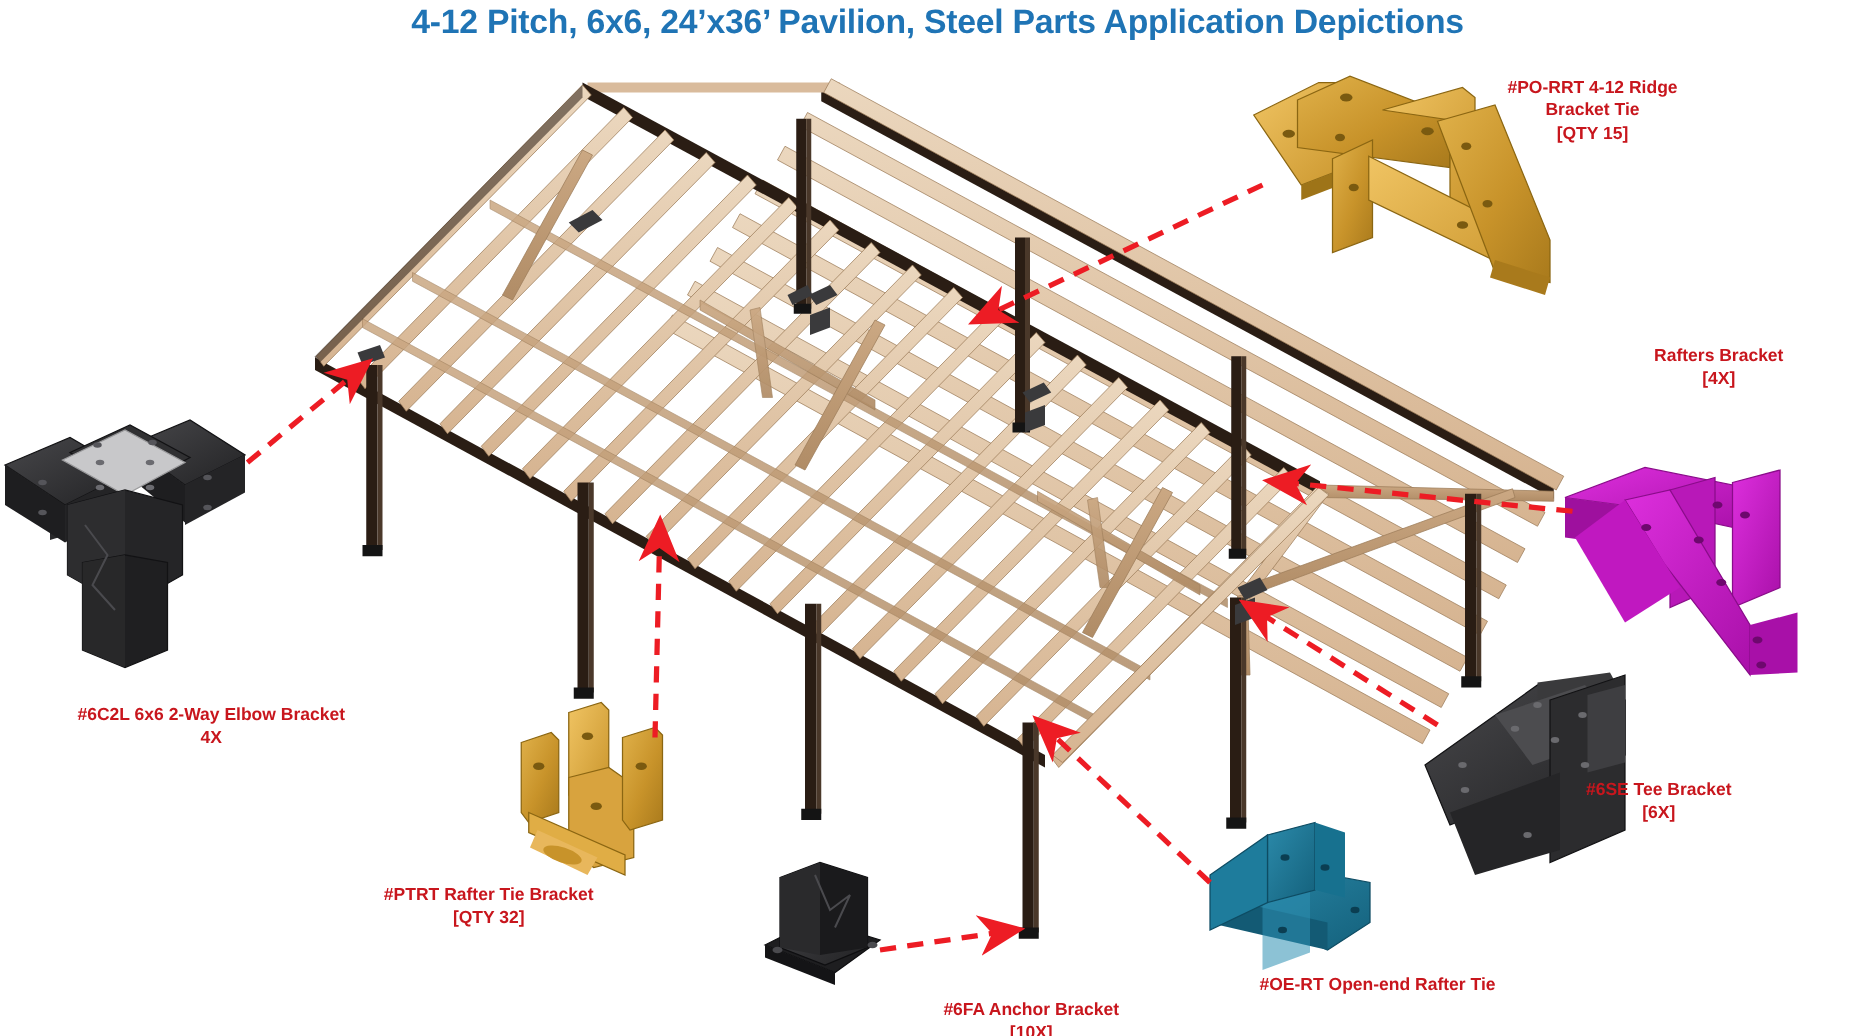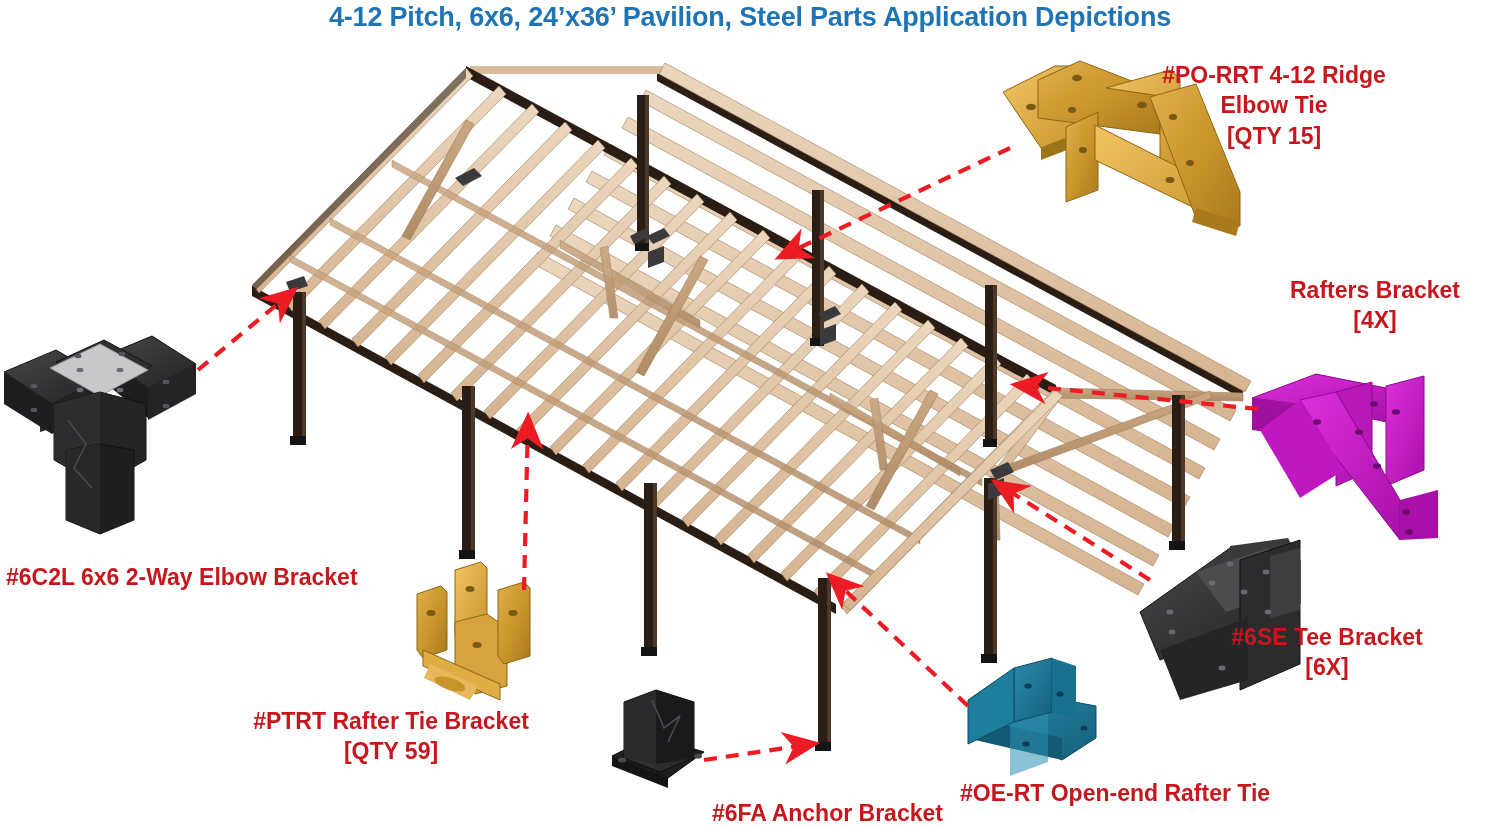--- a/index.html
+++ b/index.html
@@ -11,21 +11,21 @@
 
   
   .title{
     position:absolute;left:0;top:2px;width:1500px;text-align:center;
     font-size:27px;font-weight:bold;color:#1F74B5;letter-spacing:-0.2px;
     white-space:nowrap;
   }
 
   
   .callout{position:absolute;color:#C8161D;font-weight:bold;
-           font-size:23px;line-height:1.32;text-align:center;white-space:nowrap;}
+           font-size:14px;line-height:1.32;text-align:center;white-space:nowrap;}
 
   
   svg.layer{position:absolute;left:0;top:0;width:1500px;height:829px;overflow:visible;}
   svg.layer.behind{z-index:1;}
   svg.layer.front{z-index:3;}
   .labels{z-index:5;position:relative;}
 </style>
 </head>
 <body>
 
@@ -350,46 +350,47 @@
       <line x1="198" y1="370" x2="292" y2="292"></line>
     </g>
   </svg>
 
   <div class="labels">
 
     <div class="title">4-12 Pitch, 6x6, 24’x36’ Pavilion, Steel Parts Application Depictions</div>
 
     <div class="callout" style="left:1158px;top:60px;width:232px;">
       <div>#PO-RRT 4-12 Ridge</div>
-      <div>Elbow Tie</div>
+      <div>Bracket Tie</div>
       <div>[QTY 15]</div>
     </div>
 
     <div class="callout" style="left:1252px;top:275px;width:246px;">
       <div>Rafters Bracket</div>
       <div>[4X]</div>
     </div>
 
     <div class="callout" style="left:1224px;top:622px;width:206px;">
       <div>#6SE Tee Bracket</div>
       <div>[6X]</div>
     </div>
 
-    <div class="callout" style="left:960px;top:778px;width:284px;text-align:right;">
+    <div class="callout" style="left:960px;top:778px;width:284px;">
       <div>#OE-RT Open-end Rafter Tie</div>
     </div>
 
     <div class="callout" style="left:712px;top:774px;width:226px;margin-top:24px;">
       <div>#6FA Anchor Bracket</div>
       <div>[10X]</div>
     </div>
 
     <div class="callout" style="left:248px;top:706px;width:286px;">
       <div>#PTRT Rafter Tie Bracket</div>
-      <div>[QTY 59]</div>
+      <div>[QTY 32]</div>
     </div>
 
     <div class="callout" style="left:6px;top:538px;width:326px;margin-top:24px;">
       <div>#6C2L 6x6 2-Way Elbow Bracket</div>
+      <div>4X</div>
     </div>
 
   </div>
 </div>
 
 </body></html>

